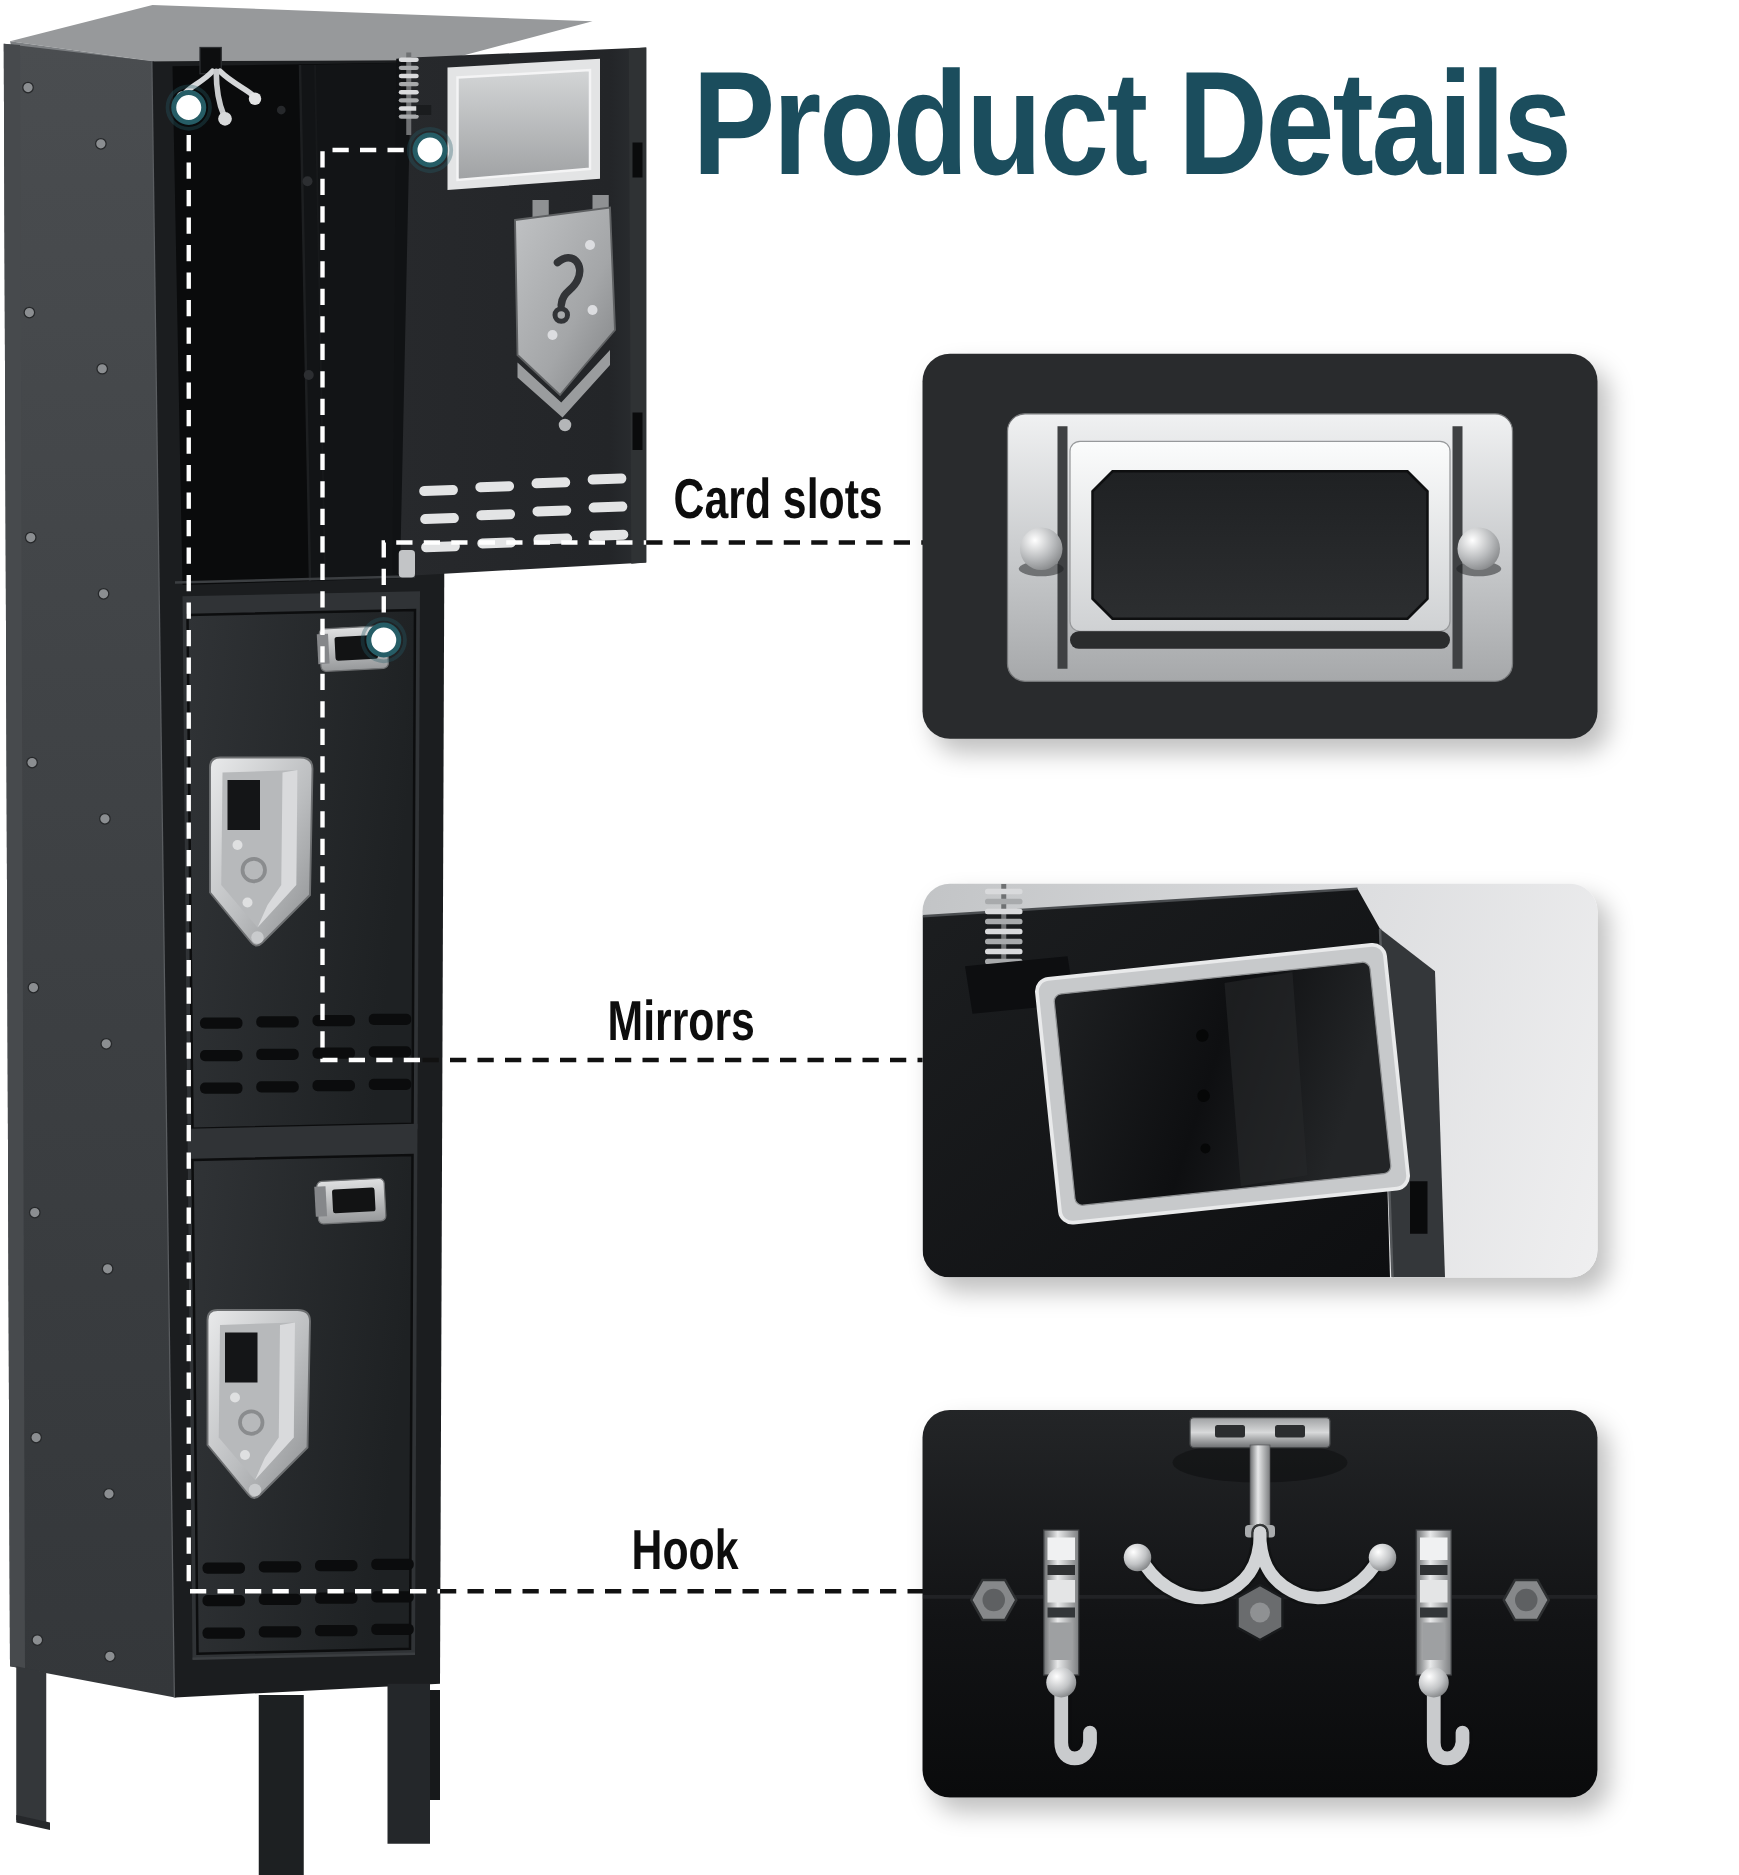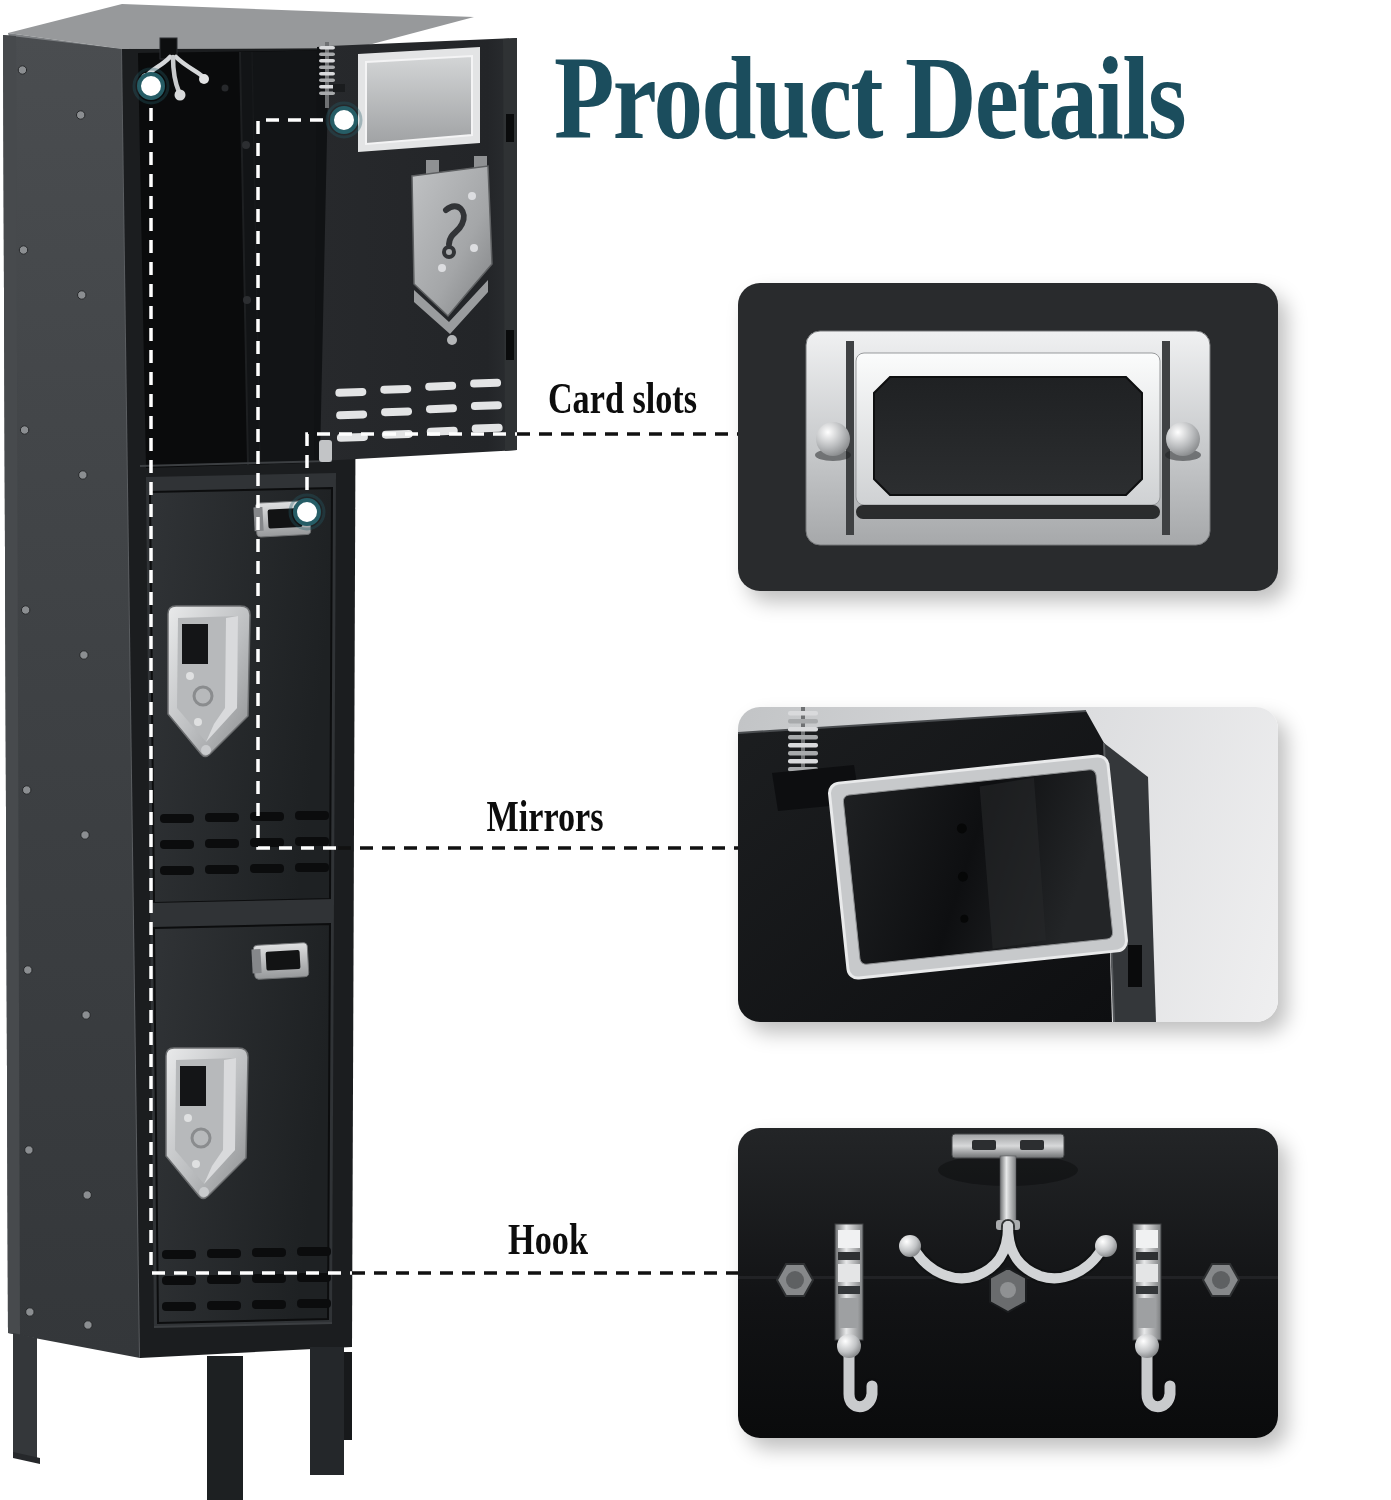--- a/index.html
+++ b/index.html
@@ -1,18 +1,18 @@
 <!DOCTYPE html>
 <html style="--page-bg: #ffffff; --title-color: #1b4d5d; --label-color: #0d0d0d; --panel-dark-bg: #292b2d; --callout-line-dark: #111111; --callout-line-light: #ffffff; --marker-ring: #265d66; --locker-side: #3e4144; --locker-door: #242628; --locker-top: #97999b; --metal-silver: #c6c8ca;"><head>
 <meta charset="utf-8">
 <style>
   html,body{margin:0;padding:0;background:#fff;}
   #stage{
     position:relative;width:1391px;height:1500px;background:var(--page-bg,#ffffff);
-    overflow:hidden;font-family:Liberation Serif, serif;
+    overflow:hidden;font-family:Liberation Sans, sans-serif;
   }
   #locker-svg{position:absolute;left:0;top:0;}
   .page-title{
     position:absolute;left:554px;top:40px;white-space:nowrap;
     font-size:118px;font-weight:700;letter-spacing:-2px;line-height:1;
     color:var(--title-color,#1b4d5d);
     transform:scaleX(0.84);transform-origin:left top;
   }
   .callout-label{
     position:absolute;font-size:45px;font-weight:700;line-height:1;

